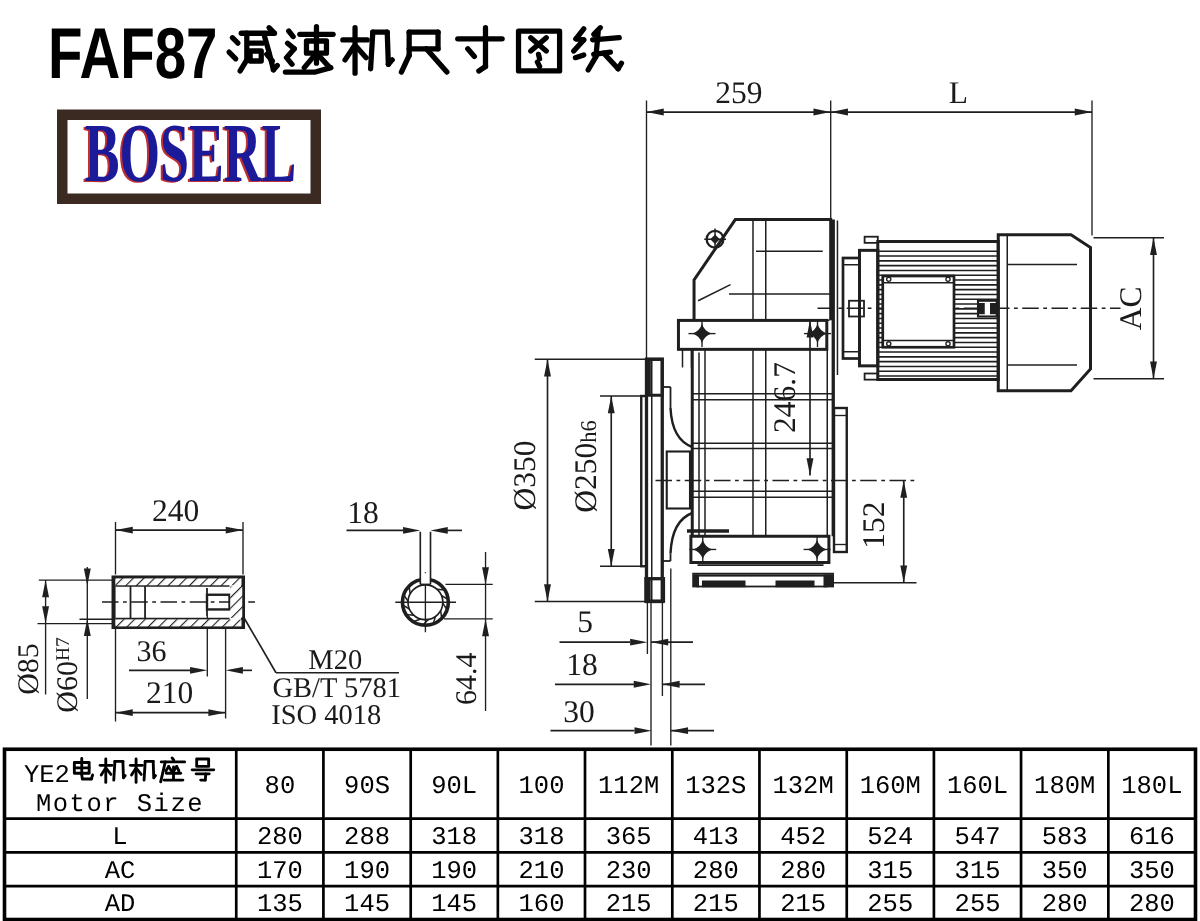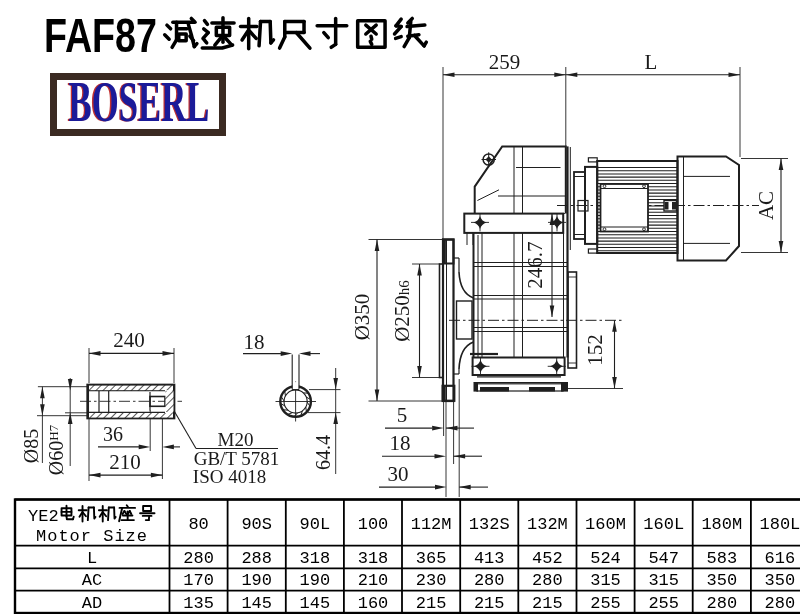--- a/index.html
+++ b/index.html
@@ -1,18 +1,18 @@
 <!DOCTYPE html>
 <html><head><meta charset="utf-8">
 <style>
 html,body{margin:0;padding:0;width:800px;height:614px;background:#fff;overflow:hidden}
 .abs{position:absolute}
 </style></head>
 <body>
-<div class="abs" style="left:12px;top:0;width:744px;height:614px">
+<div class="abs" style="left:0;top:0;width:744px;height:614px">
 <div class="abs" style="left:38px;top:73px;width:176px;height:63px;border:7px solid #3b2a22;box-sizing:border-box"></div>
 <svg class="abs" style="left:0;top:0" width="800" height="614" viewBox="0 0 800 614">
 <defs>
 <pattern id="ht" width="5" height="5" patternUnits="userSpaceOnUse" patternTransform="rotate(45)">
 <rect width="5" height="5" fill="white"></rect>
 <line x1="0" y1="0" x2="0" y2="5" stroke="#1f1f1f" stroke-width="1.5"></line>
 </pattern>
 </defs>
 <text x="32" y="52" font-family="Liberation Sans" font-size="48" font-weight="bold" fill="#000" textLength="113" lengthAdjust="spacingAndGlyphs">FAF87</text>
 <text x="55.2" y="121.3" font-family="Liberation Serif" font-size="56" font-weight="bold" fill="#c03030" textLength="141" lengthAdjust="spacingAndGlyphs">BOSERL</text>

